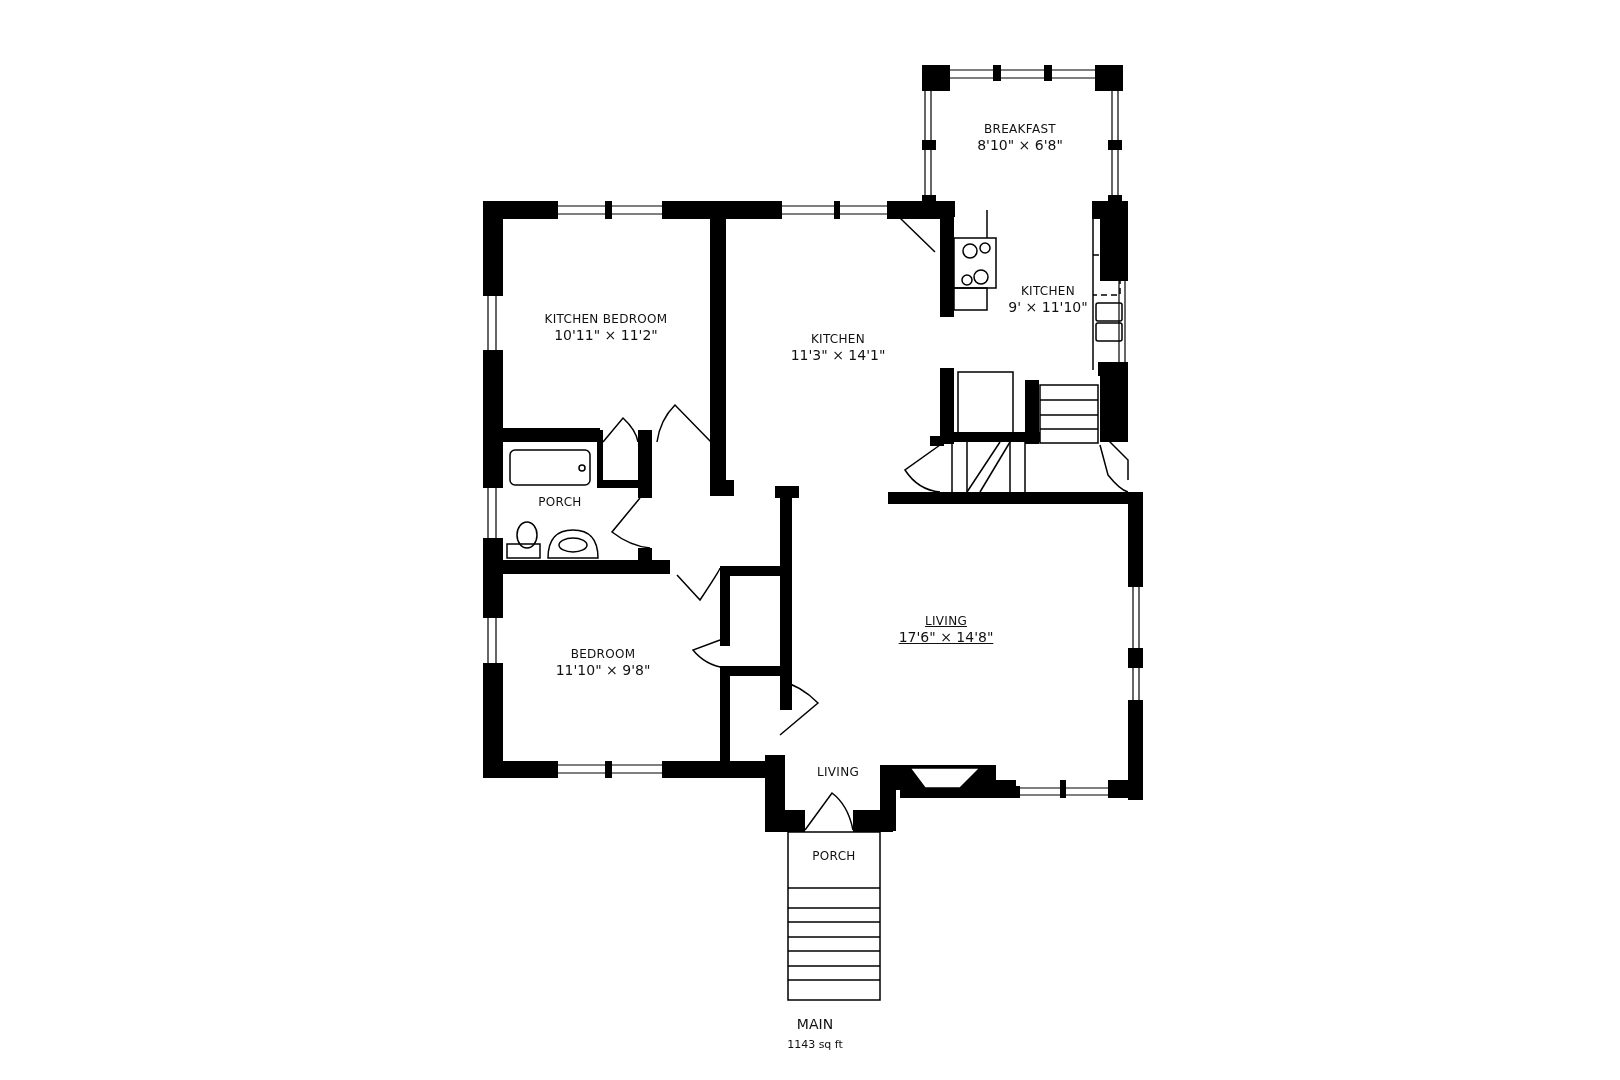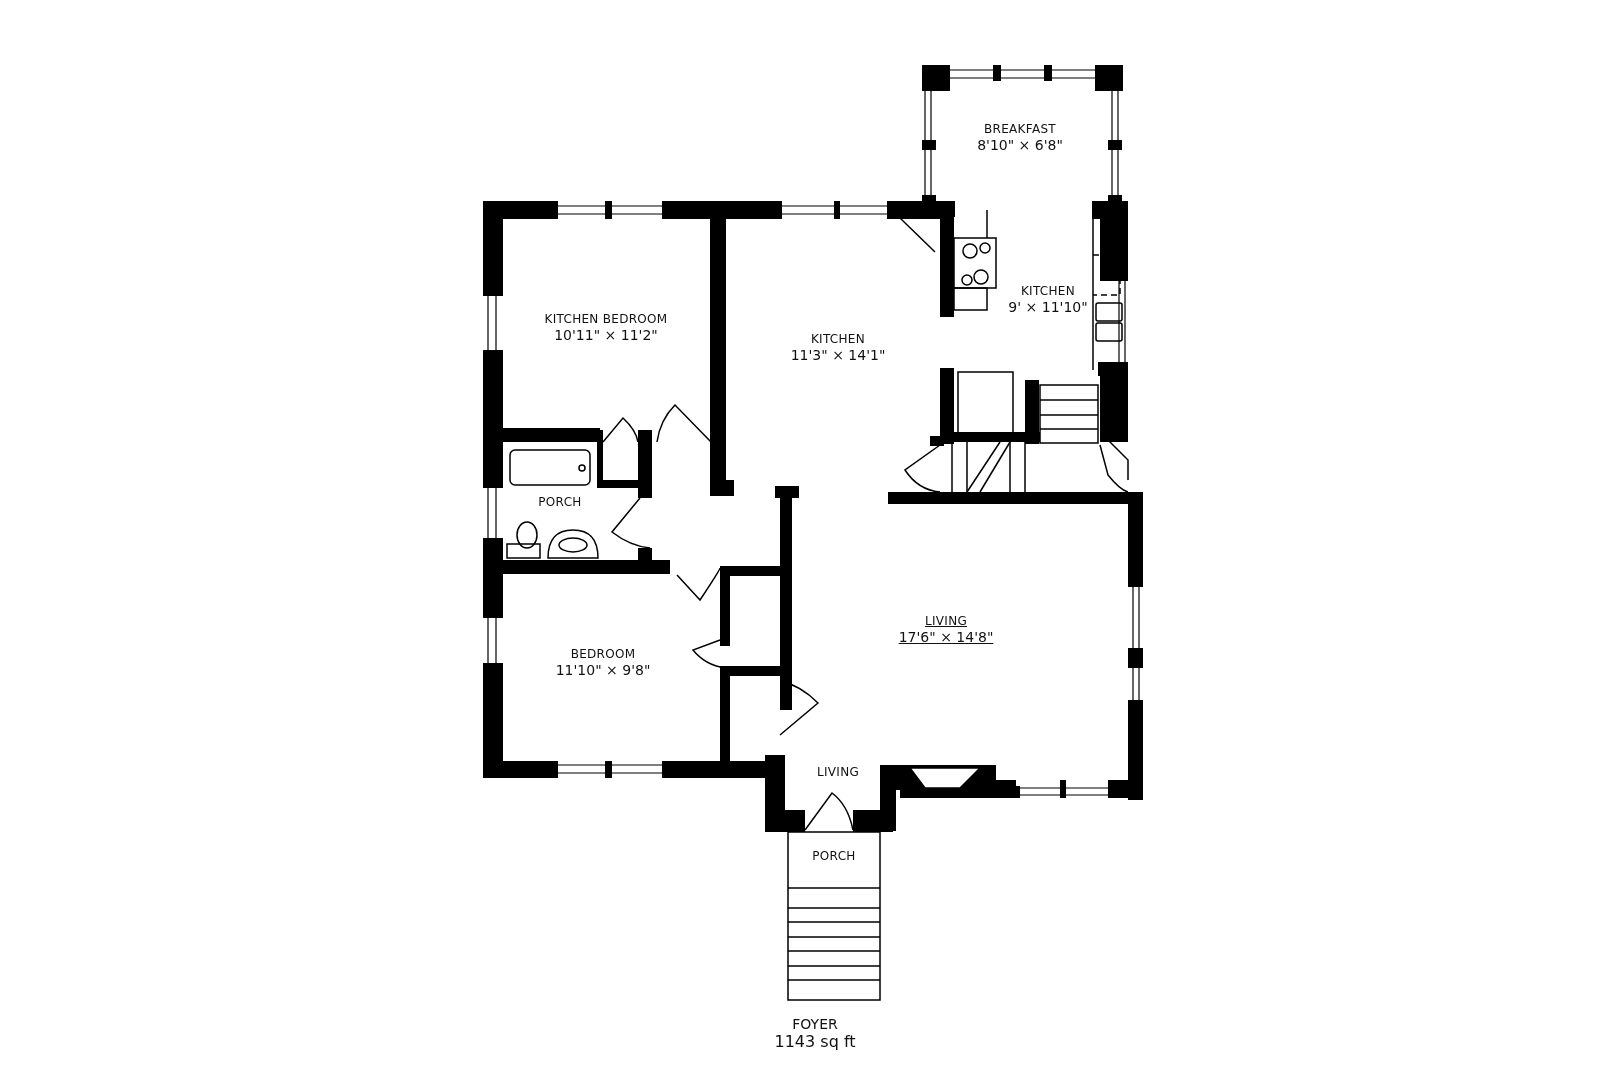--- a/index.html
+++ b/index.html
@@ -3,21 +3,21 @@
 <meta charset="utf-8">
 <style>
   html, body { margin:0; padding:0; background:#ffffff; }
   body { width:1620px; height:1080px; position:relative; overflow:hidden; font-family:"DejaVu Sans", sans-serif; }
   #plan { position:absolute; left:0; top:0; width:1620px; height:1080px; }
   .lbl { position:absolute; text-align:center; color:#111; white-space:nowrap; transform:translateX(-50%); line-height:1.15; }
   .lbl .name { font-size:12px; letter-spacing:0.3px; display:block; }
   .lbl .dim { font-size:14px; display:block; }
   .footer { position:absolute; left:815px; transform:translateX(-50%); text-align:center; color:#111; }
   .footer .title { font-size:14px; display:block; top:0; }
-  .footer .area { font-size:16px; display:block; }
+  .footer .area { font-size:11px; display:block; margin-top:6px; }
 </style>
 </head>
 <body>
 
 <svg id="plan" viewBox="0 0 1620 1080" xmlns="http://www.w3.org/2000/svg">
   <g fill="#000" stroke="none">
 
     <rect x="922" y="65" width="28" height="26"></rect>
     <rect x="1095" y="65" width="28" height="26"></rect>
     <rect x="993" y="65" width="8" height="16"></rect>
@@ -217,15 +217,15 @@
   <span class="dim">17'6" × 14'8"</span>
 </div>
 <div class="lbl" style="left:838px; top:766px;">
   <span class="name">LIVING</span>
 </div>
 <div class="lbl" style="left:834px; top:850px;">
   <span class="name">PORCH</span>
 </div>
 
 <div class="footer" style="top:1016px;">
-  <span class="title">FOYER</span>
+  <span class="title">MAIN</span>
   <span class="area">1143 sq ft</span>
 </div>
 
 </body></html>

